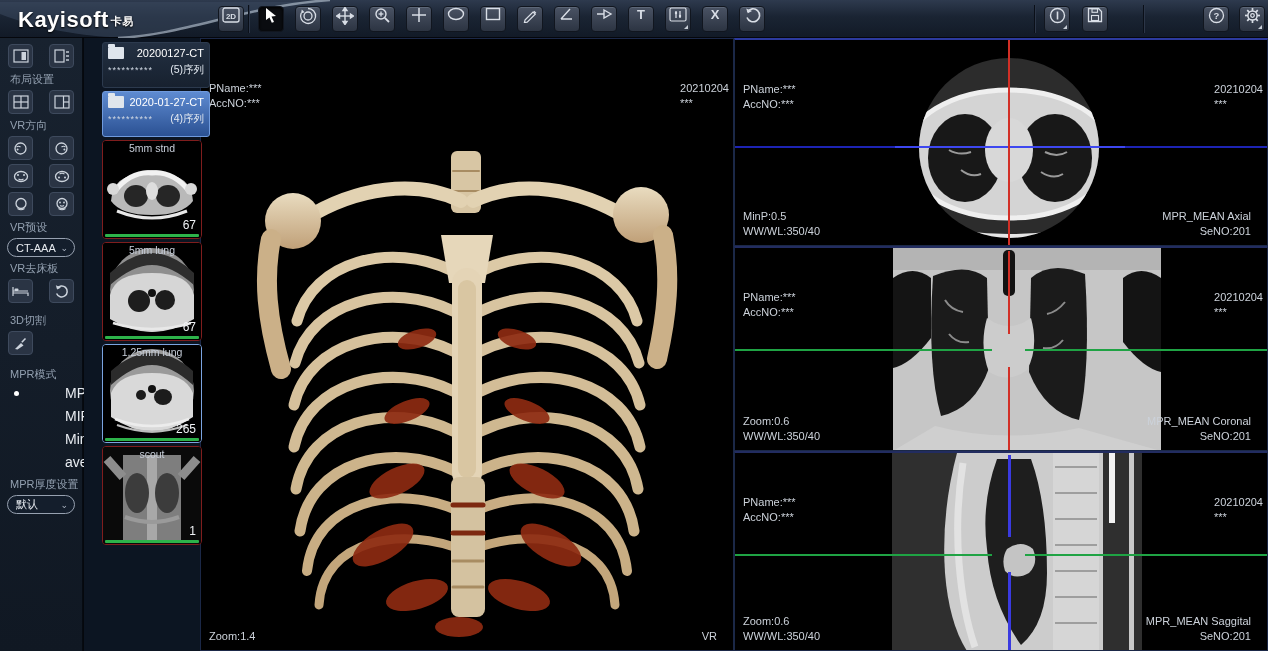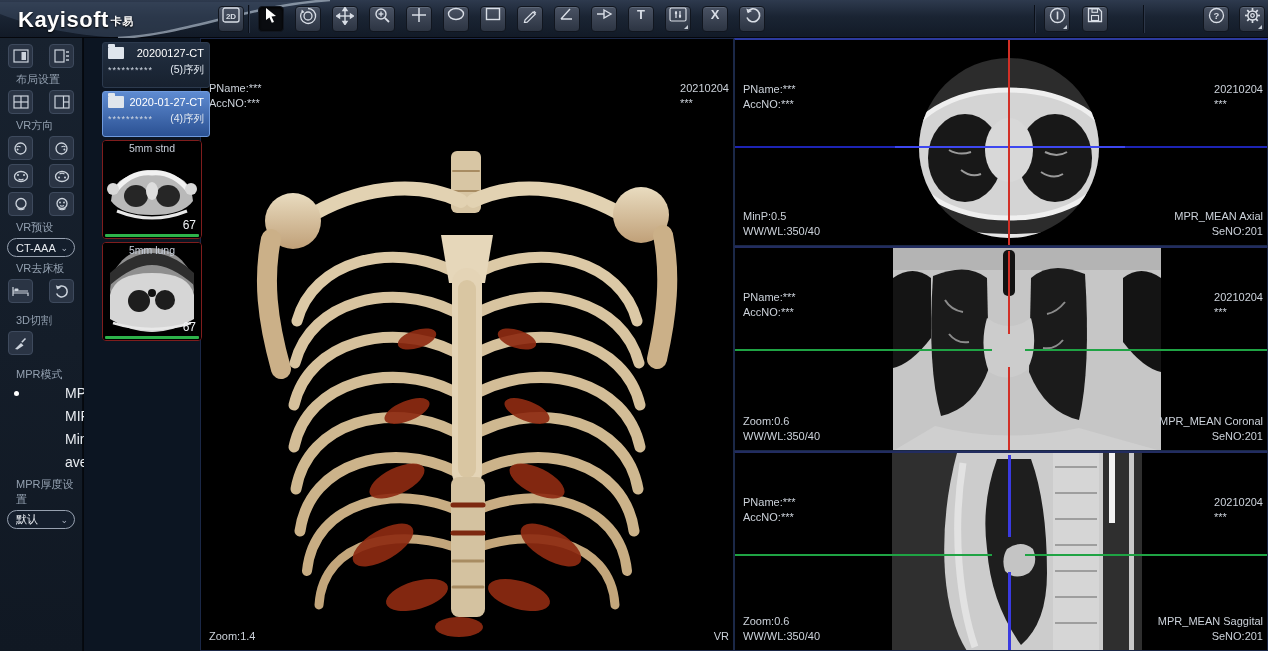--- a/index.html
+++ b/index.html
@@ -24,21 +24,21 @@
     color:#d9dee6; font-size:13px; font-weight:bold; cursor:pointer; }
   .tbtn.active { background:#0a0c10; box-shadow:inset 0 1px 3px #000; }
   .tbtn svg { display:block; }
   .corner-tri { position:absolute; right:2px; bottom:2px; width:0; height:0;
     border-left:4px solid transparent; border-bottom:4px solid #c7cdd6; }
 
   
   #sidebar { position:absolute; left:0; top:38px; width:83px; height:613px;
     background:linear-gradient(180deg,#18222f 0%,#101823 100%);
     border-right:1px solid #060a11; padding:6px 0 0 0; z-index:10; }
-  .side-label { color:#93a0b0; font-size:11px; padding-left:16px; margin:4px 0 3px 0; }
+  .side-label { color:#93a0b0; font-size:11px; padding-left:10px; margin:4px 0 3px 0; }
   .btn-row { display:flex; gap:16px; padding-left:8px; margin-bottom:4px; }
   .sbtn { width:25px; height:24px; border-radius:4px; background:#2a3444;
     border:1px solid #3e4a5d; display:flex; align-items:center; justify-content:center;
     color:#cdd4dd; cursor:pointer; }
   .sbtn svg { display:block; }
   .dropdown { width:68px; height:19px; margin:2px 0 2px 7px; border-radius:10px;
     border:1px solid #97a1b0; background:#141e2c; color:#e6eaef; font-size:11px;
     display:flex; align-items:center; justify-content:space-between;
     padding:0 6px 0 8px; cursor:pointer; }
   .dropdown .chev { font-size:9px; color:#aab3c0; }
@@ -87,21 +87,21 @@
     border:1px solid #1b2847; border-top:2px solid #2c3a9e; }
   #vp-coronal { left:734px; top:246px; width:534px; height:205px;
     border:1px solid #1b2847; border-top:2px solid #222c60; }
   #vp-sagittal { left:734px; top:451px; width:534px; height:200px;
     border:1px solid #1b2847; border-top:2px solid #222c60; }
   .ovl { position:absolute; font-size:11px; color:#ccd2da; line-height:15px;
     z-index:5; pointer-events:none;margin-top:36px; }
   .ovl.tl { left:8px; top:6px; }
   .ovl.tr { right:4px; top:6px; text-align:left; }
   .ovl.bl { left:8px; bottom:6px; }
-  .ovl.br { right:4px; bottom:6px; text-align:right; }
+  .ovl.br { right:16px; bottom:6px; text-align:right; }
 
   svg { shape-rendering:geometricPrecision; }
 </style>
 </head>
 <body>
 
 <div id="app">
 
   <div id="topbar">
     <svg id="swoosh" width="420" height="38" viewBox="0 0 420 38">
@@ -427,21 +427,51 @@
         <circle cx="36" cy="58" r="11" fill="#1d1d1d"></circle>
         <circle cx="62" cy="57" r="10" fill="#1d1d1d"></circle>
         <circle cx="49" cy="50" r="4" fill="#111"></circle>
         <path d="M10,80 Q49,92 88,80" fill="none" stroke="#e8e8e8" stroke-width="2.5"></path>
       </svg>
       <div class="thumb-label">5mm lung</div>
       <div class="thumb-num">67</div>
       <div class="thumb-bar"></div>
     </div>
 
-
+    <div class="thumb cur">
+      <svg width="98" height="97" viewBox="0 0 98 97">
+        <rect width="98" height="97" fill="#000"></rect>
+        <circle cx="49" cy="46" r="42" fill="#9a9a9a"></circle>
+        <path d="M8,48 Q16,28 49,28 Q82,28 90,48 L90,72 Q70,86 49,86 Q28,86 8,72 Z" fill="#d9d9d9"></path>
+        <path d="M8,40 Q30,20 49,20 Q68,20 90,40 L90,26 Q70,8 49,8 Q28,8 8,26 Z" fill="#2b2b2b"></path>
+        <circle cx="38" cy="50" r="5" fill="#1c1c1c"></circle>
+        <ellipse cx="60" cy="52" rx="9" ry="8" fill="#1c1c1c"></ellipse>
+        <circle cx="49" cy="44" r="4" fill="#111"></circle>
+        <path d="M12,74 Q49,88 86,74" fill="none" stroke="#ececec" stroke-width="2.5"></path>
+        <path d="M14,80 Q49,93 84,80" fill="none" stroke="#bdbdbd" stroke-width="2"></path>
+      </svg>
+      <div class="thumb-label">1.25mm lung</div>
+      <div class="thumb-num">265</div>
+      <div class="thumb-bar"></div>
+    </div>
+
+    <div class="thumb">
+      <svg width="98" height="97" viewBox="0 0 98 97">
+        <rect width="98" height="97" fill="#0a0a0a"></rect>
+        <rect x="20" y="8" width="58" height="86" fill="#7e7e7e"></rect>
+        <path d="M20,30 L4,12 M78,30 L94,12" stroke="#8d8d8d" stroke-width="9"></path>
+        <rect x="44" y="8" width="10" height="86" fill="#a8a8a8"></rect>
+        <ellipse cx="34" cy="46" rx="12" ry="20" fill="#3c3c3c"></ellipse>
+        <ellipse cx="64" cy="46" rx="12" ry="20" fill="#3c3c3c"></ellipse>
+        <path d="M22,70 Q49,80 76,70" fill="none" stroke="#9a9a9a" stroke-width="4"></path>
+      </svg>
+      <div class="thumb-label">scout</div>
+      <div class="thumb-num">1</div>
+      <div class="thumb-bar"></div>
+    </div>
   </div>
 
   <div class="vp" id="vp-vr">
     <svg width="532" height="611" viewBox="0 0 532 611">
       <defs>
         <linearGradient id="bone" x1="0" y1="0" x2="0" y2="1">
           <stop offset="0" stop-color="#e9dcc0"></stop>
             <stop offset="1" stop-color="#c0a078"></stop>
         </linearGradient>
       </defs>

